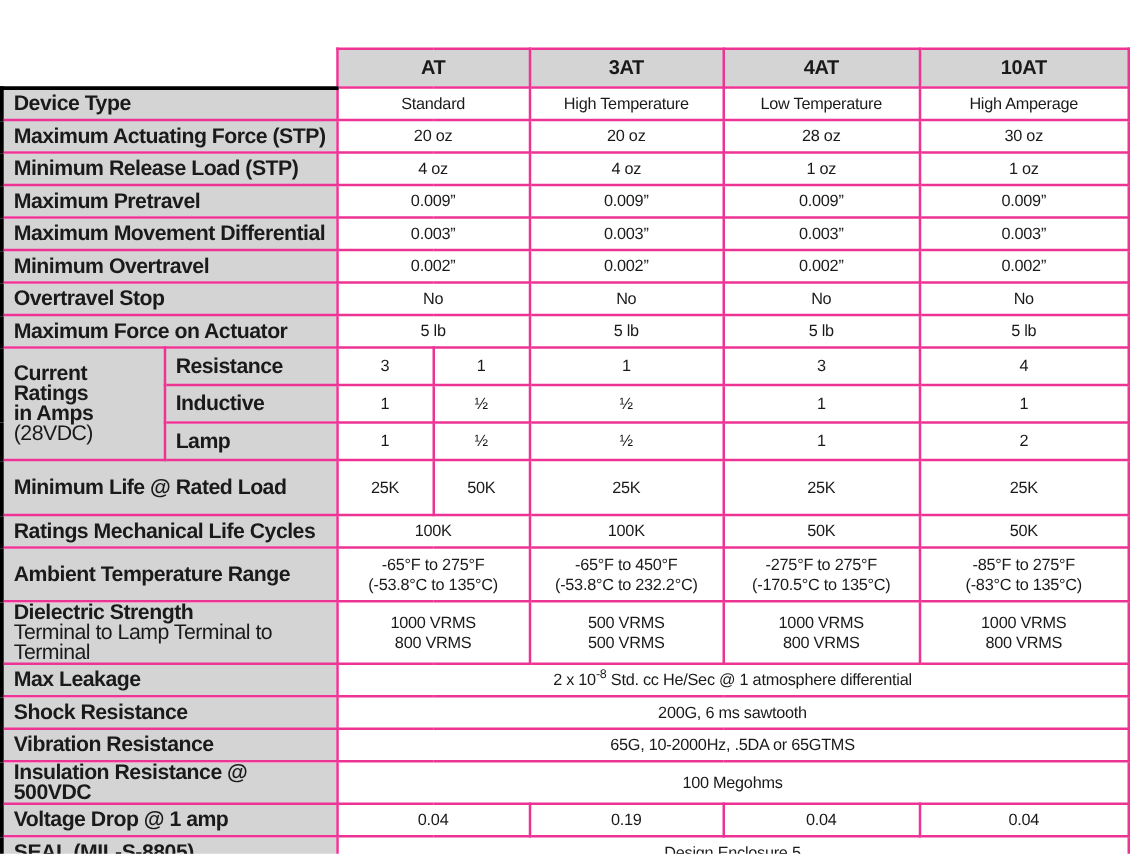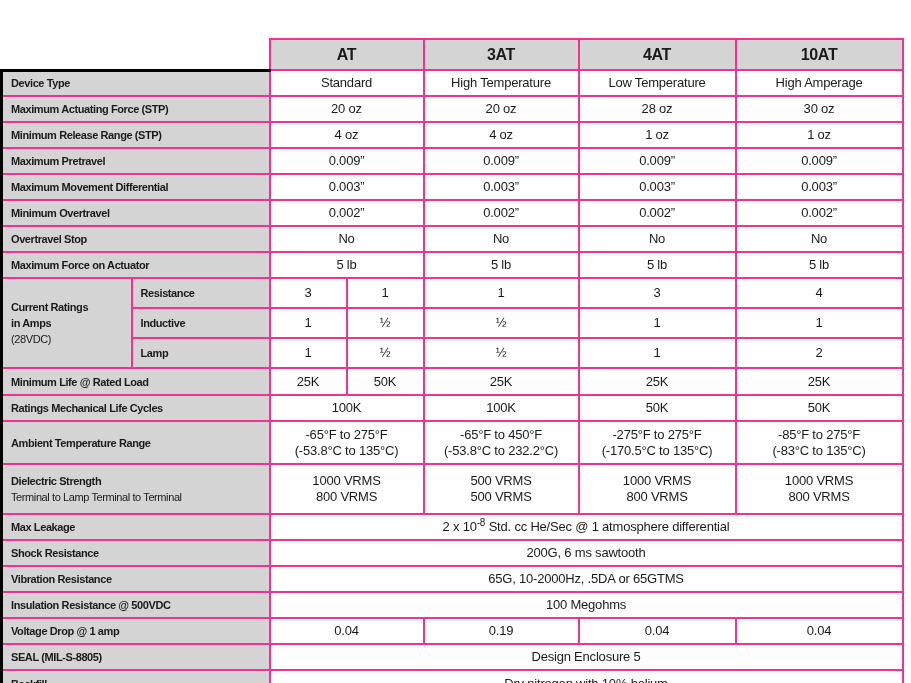--- a/index.html
+++ b/index.html
@@ -32,40 +32,40 @@
     background: var(--cell-gray);
     font-size: 16px;
     font-weight: bold;
     letter-spacing: -0.3px;
     text-align: center;
   }
   td.spacer { border: none; background: transparent; }
   td.lbl {
     background: var(--cell-gray);
     font-weight: bold;
-    font-size: 11px;
+    font-size: 17px;
     letter-spacing: -0.4px;
     text-align: left;
     padding-left: 8px;
     line-height: 16px;
   }
   td.lbl .plain { font-weight: normal; }
   td.edge { border-left: 3px solid var(--outer-black); }
   td.topedge { border-top: 3px solid var(--outer-black); }
   td.data {
     background: #ffffff;
     font-size: 13px;
     letter-spacing: -0.2px;
     text-align: center;
     line-height: 16px;
   }
   .sup { vertical-align: super; font-size: 10px; line-height: 0; }
   tr.r31 { height: 31px; }
   tr.r26 { height: 26px; }
-  tr.r27 { height: 27px; }
+  tr.r27 { height: 44px; }
   tr.r28 { height: 28px; }
   tr.r30 { height: 30px; }
   tr.r43 { height: 43px; }
   tr.r46 { height: 50px; }
   .bottom-bar {
     width: 902px; height: 3px;
     background: var(--outer-black);
     margin-top: 1px;
   }
 </style>
@@ -103,21 +103,21 @@
 
     <tr class="r26">
       <td class="lbl edge" colspan="2">Maximum Actuating Force (STP)</td>
       <td class="data" colspan="2">20 oz</td>
       <td class="data">20 oz</td>
       <td class="data">28 oz</td>
       <td class="data">30 oz</td>
     </tr>
 
     <tr class="r26">
-      <td class="lbl edge" colspan="2">Minimum Release Range (STP)</td>
+      <td class="lbl edge" colspan="2">Minimum Release Load (STP)</td>
       <td class="data" colspan="2">4 oz</td>
       <td class="data">4 oz</td>
       <td class="data">1 oz</td>
       <td class="data">1 oz</td>
     </tr>
 
     <tr class="r26">
       <td class="lbl edge" colspan="2">Maximum Pretravel</td>
       <td class="data" colspan="2">0.009”</td>
       <td class="data">0.009”</td>

